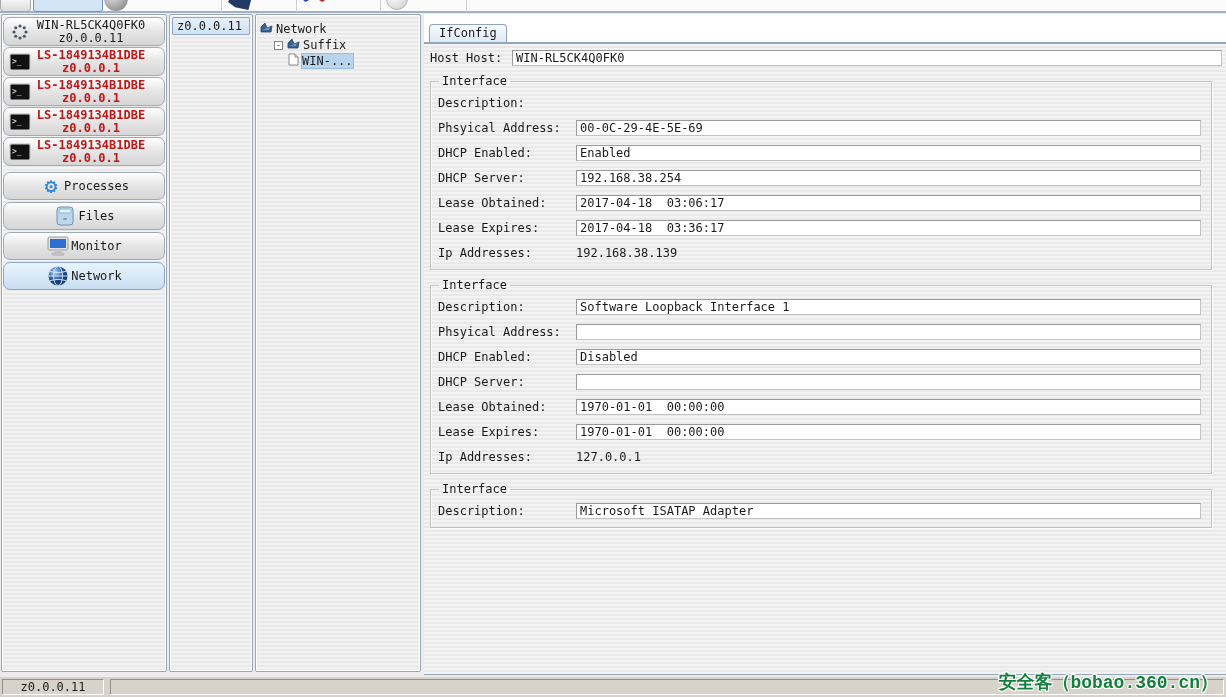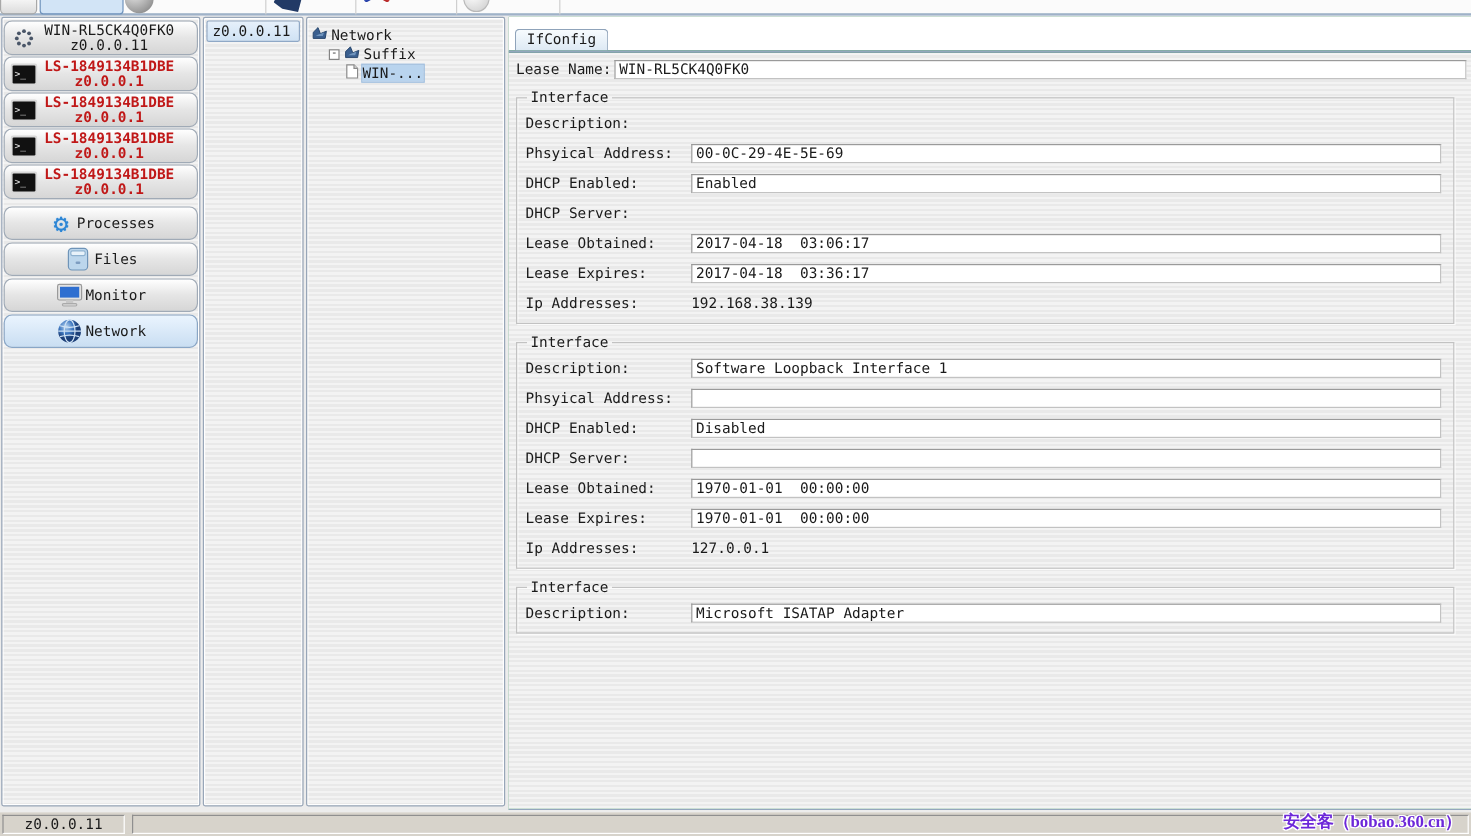--- a/index.html
+++ b/index.html
@@ -81,22 +81,22 @@
   .g-if .flabel { width:138px; }
 
   
   #statusbar { position:absolute; left:0; bottom:0; width:1226px; height:20px; background:#d7d3cb; }
   .scell { position:absolute; top:2px; height:16px; border:1px solid; border-color:#8f8f8f #ffffff #ffffff #8f8f8f;
            background:#d7d3cb; line-height:14px; }
   .scell.c1 { left:2px; width:102px; text-align:center; }
   .scell.c2 { left:110px; right:2px; }
 
   
-  #watermark { position:absolute; right:8px; bottom:3px; font-family:Liberation Serif, serif; font-weight:bold;
-               font-size:14px; color:#6d28d9; z-index:20;
+  #watermark { position:absolute; right:8px; bottom:3px; font-family:Liberation Mono, monospace; font-weight:bold;
+               font-size:18px; color:#15803d; z-index:20;
                text-shadow:1px 1px 0 #fff,-1px -1px 0 #fff,1px -1px 0 #fff,-1px 1px 0 #fff,0 1px 0 #fff,0 -1px 0 #fff; }
 </style>
 </head>
 <body>
 
 <div id="app">
 
   <div id="topbar">
     <div class="tb-ghost"></div>
     <div class="tb-pressed"></div>
@@ -250,39 +250,40 @@
               <path d="M7 1 v3 h3" fill="#ddd" stroke="#8a8a8a"></path>
             </svg></span></span><span class="tlabel selected">WIN-...</span></div>
     </div>
 
   <div id="main">
     <div id="tabrow">
       <div class="tab">IfConfig</div>
     </div>
     <div id="content">
       <div class="frow">
-        <span class="flabel lw-host">Lease Name:</span>
+        <span class="flabel lw-host">Host Host:</span>
         <span class="fbox">WIN-RL5CK4Q0FK0</span>
       </div>
       <div id="groups">
           <fieldset class="g-if">
             <legend>Interface</legend>
             <div class="frow">
               <span class="flabel">Description:</span>
             </div>
             <div class="frow">
               <span class="flabel">Phsyical Address:</span>
               <span class="fbox">00-0C-29-4E-5E-69</span>
             </div>
             <div class="frow">
               <span class="flabel">DHCP Enabled:</span>
               <span class="fbox">Enabled</span>
             </div>
             <div class="frow">
               <span class="flabel">DHCP Server:</span>
+              <span class="fbox">192.168.38.254</span>
             </div>
             <div class="frow">
               <span class="flabel">Lease Obtained:</span>
               <span class="fbox">2017-04-18  03:06:17</span>
             </div>
             <div class="frow">
               <span class="flabel">Lease Expires:</span>
               <span class="fbox">2017-04-18  03:36:17</span>
             </div>
             <div class="frow">

